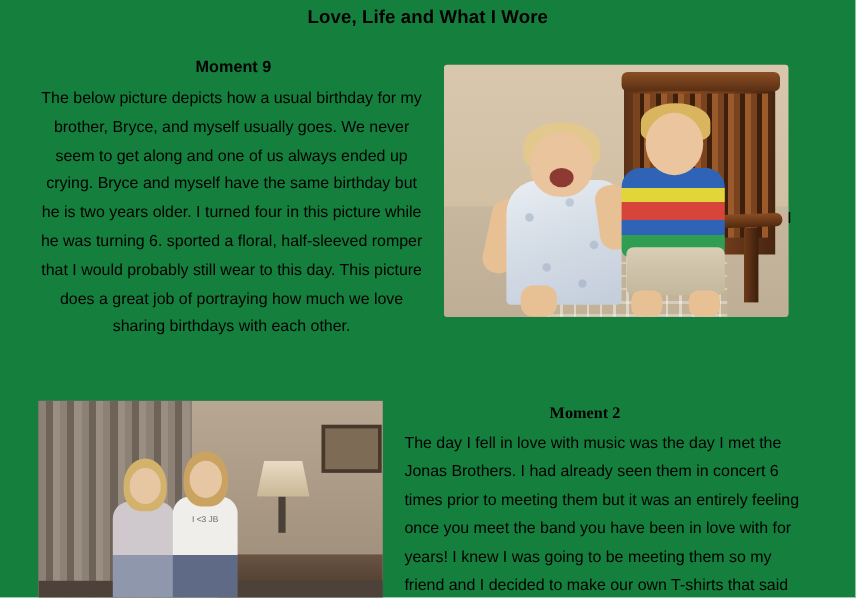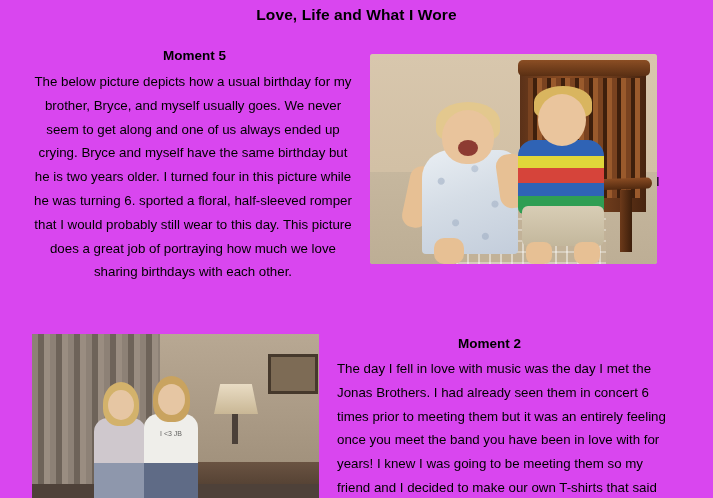--- a/index.html
+++ b/index.html
@@ -11,21 +11,21 @@
     width: 713px;
     height: 498px;
     overflow: hidden;
     font-family: "Liberation Sans", sans-serif;
     color: #000000;
   }
   .page {
     position: relative;
     width: 713px;
     height: 498px;
-    background: #d946ef;
+    background: #15803d;
   }
   .doc-title {
     position: absolute;
     top: 6px;
     left: 0;
     width: 713px;
     text-align: center;
     font-size: 15.5px;
     font-weight: bold;
     letter-spacing: 0.1px;
@@ -66,20 +66,21 @@
     color: #000;
   }
 
   
   .sec2-heading {
     position: absolute;
     left: 458px;
     top: 336px;
     font-size: 13.5px;
     font-weight: bold;
+    font-family: Liberation Serif, serif;
   }
   .sec2-body {
     position: absolute;
     left: 337px;
     top: 357px;
     width: 330px;
     font-size: 13.3px;
     line-height: 23.8px;
   }
   .photo2 {
@@ -260,21 +261,21 @@
     text-align:center; opacity:.75;
   }
 </style>
 </head>
 <body>
 
 <div class="page">
 
   <div class="doc-title">Love, Life and What I Wore</div>
 
-  <div class="sec1-heading">Moment 5</div>
+  <div class="sec1-heading">Moment 9</div>
   <div class="sec1-body">The below picture depicts how a usual birthday for my brother, Bryce, and myself usually goes. We never seem to get along and one of us always ended up crying. Bryce and myself have the same birthday but he is two years older. I turned four in this picture while he was turning 6. sported a floral, half-sleeved romper that I would probably still wear to this day. This picture does a great job of portraying how much we love sharing birthdays with each other.</div>
 
   <div class="photo1">
     <div class="p1-wall"></div>
     <div class="p1-panel"></div>
     <div class="p1-lattice"></div>
     <div class="p1-chair-back"></div>
     <div class="p1-chair-spindles"></div>
     <div class="p1-chair-crest"></div>
     <div class="p1-chair-arm"></div>

